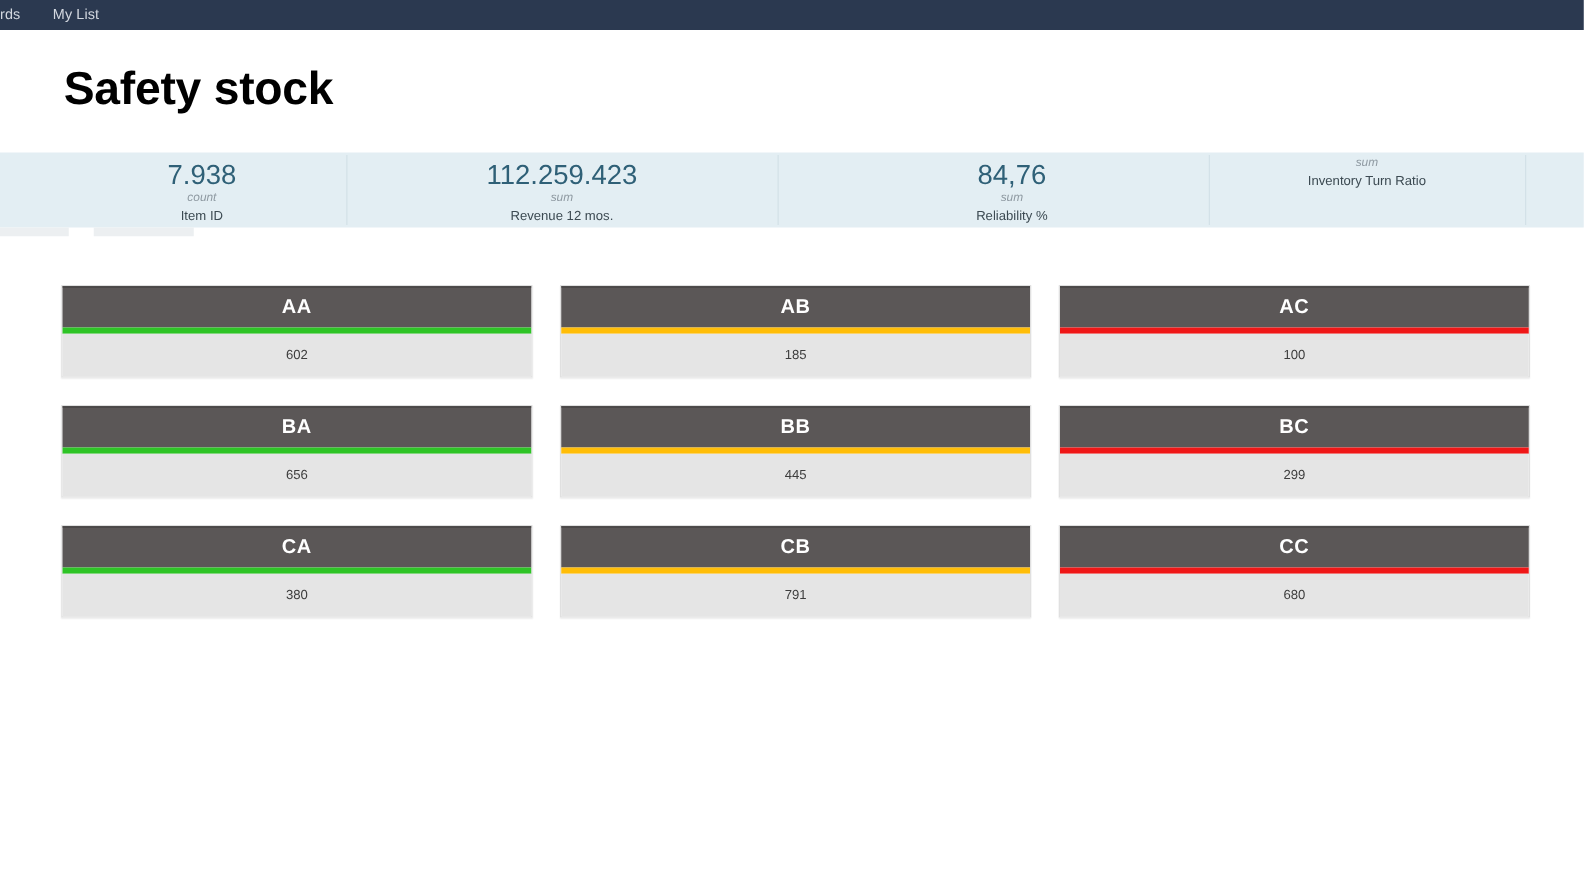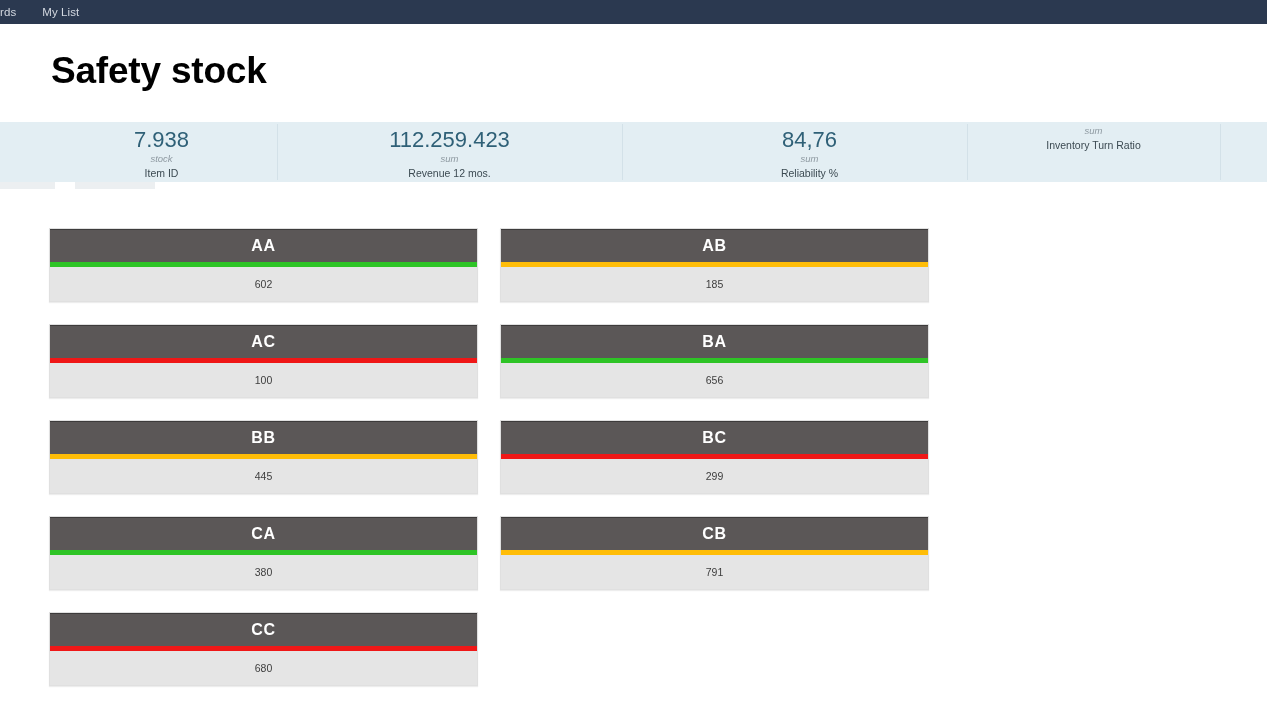--- a/index.html
+++ b/index.html
@@ -112,21 +112,21 @@
   .grid {
     position: absolute;
     left: 49px;
     top: 228px;
     width: 1176px;
     display: flex;
     flex-wrap: wrap;
     gap: 22px 22px;
   }
   .card {
-    width: 429px;
+    width: 377px;
     background: #ffffff;
     border: 1px solid #e0e0e0;
     box-shadow: 0 1px 1px rgba(0,0,0,0.07);
   }
   .card-header {
     height: 33px;
     background: #5b5757;
     border-top: 1px solid #3d3b3b;
     display: flex;
     align-items: center;
@@ -163,21 +163,21 @@
   <span class="topnav-item dashboards">hboards</span>
   <span class="topnav-item mylist">My List</span>
 </div>
 
 <div class="page-title">Safety stock</div>
 
 <div class="kpi-strip">
 
   <div class="kpi-cell c1">
     <div class="kpi-value">7.938</div>
-    <div class="kpi-agg">stock</div>
+    <div class="kpi-agg">count</div>
     <div class="kpi-label">Item ID</div>
   </div>
 
   <div class="kpi-cell c2 divider">
     <div class="kpi-value">112.259.423</div>
     <div class="kpi-agg">sum</div>
     <div class="kpi-label">Revenue 12 mos.</div>
   </div>
 
   <div class="kpi-cell c3 divider">

